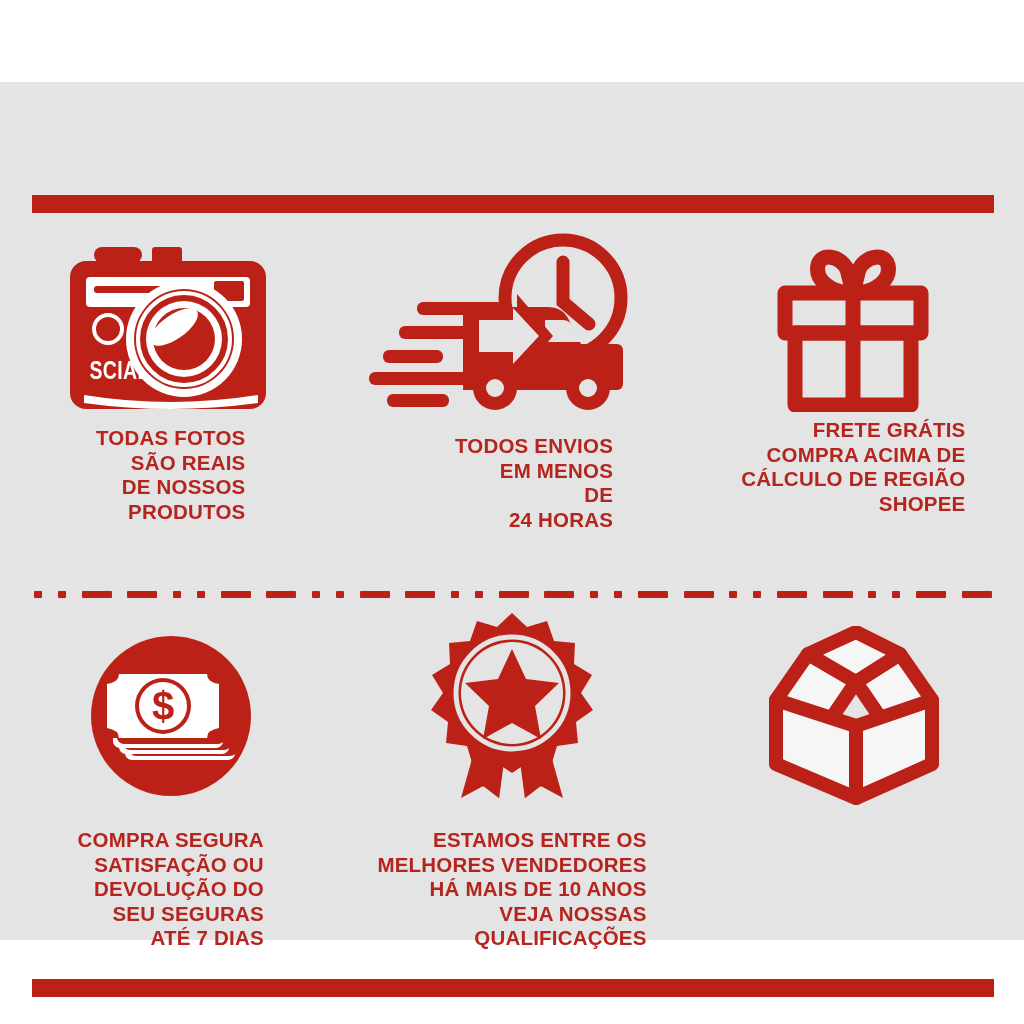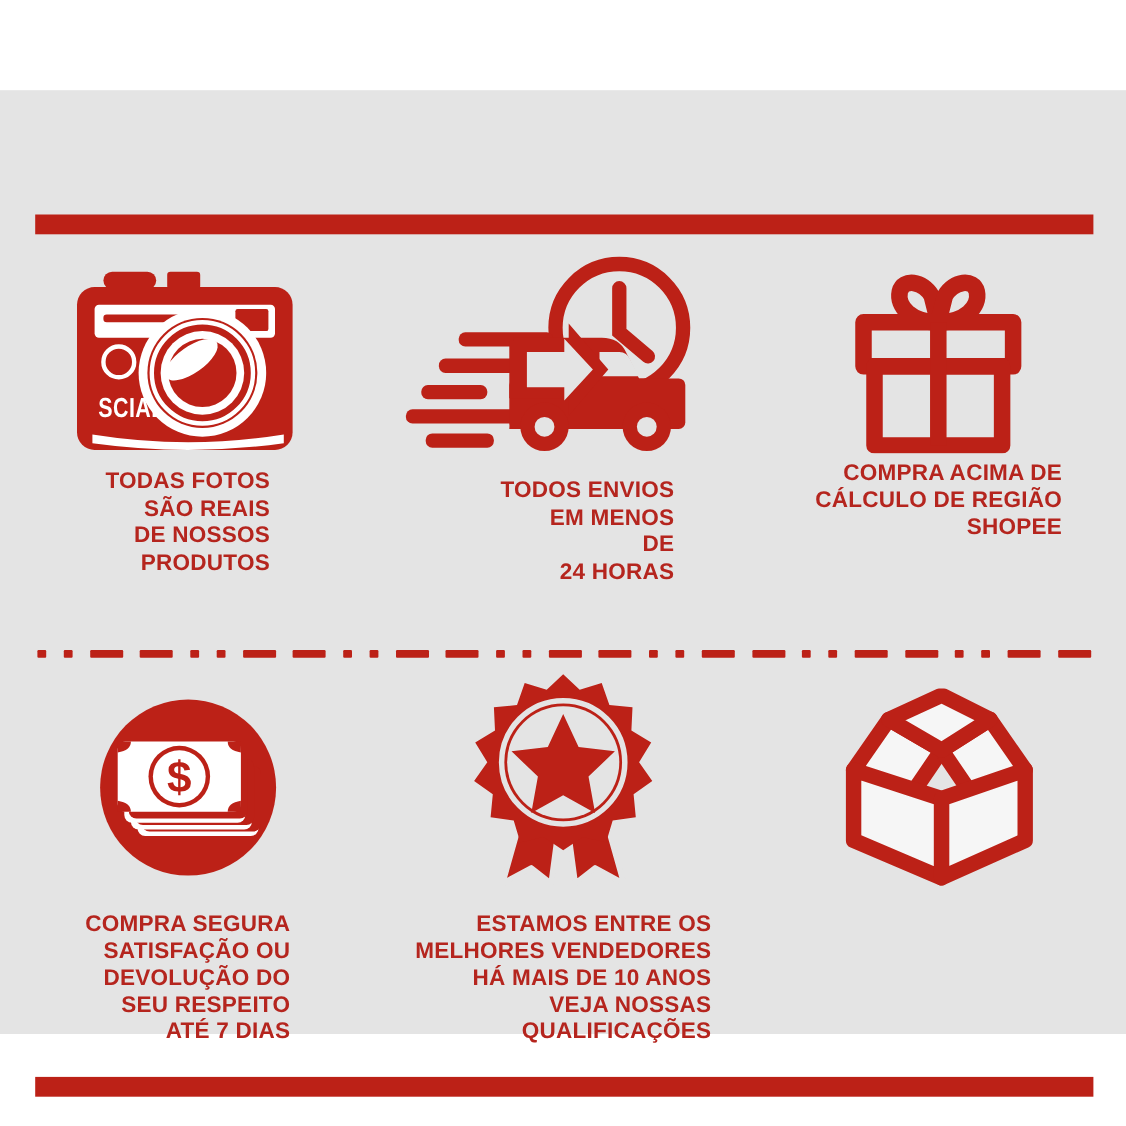--- a/index.html
+++ b/index.html
@@ -180,20 +180,21 @@
 
             <rect x="22" y="56" width="136" height="40"></rect>
 
             <rect x="32" y="96" width="116" height="72"></rect>
 
             <path d="M90 56 L90 168"></path>
           </g>
         </svg>
       </div>
       <div class="caption caption-lg">
+        <div>FRETE GRÁTIS</div>
         <div>COMPRA ACIMA DE</div>
         <div>CÁLCULO DE REGIÃO</div>
         <div>SHOPEE</div>
       </div>
     </div>
   </div>
 
   <div class="divider">
     <span class="seg dot"></span>
     <span class="seg dot"></span>
@@ -246,21 +247,21 @@
           <path d="M138 102 Q126 104 126 112 L138 112 Z" fill="#bc2117"></path>
           <circle cx="82" cy="80" r="28" fill="#bc2117"></circle>
           <circle cx="82" cy="80" r="24" fill="#ffffff"></circle>
           <text x="82" y="94" text-anchor="middle" font-family="Liberation Sans, sans-serif" font-size="40" font-weight="bold" fill="#bc2117">$</text>
         </svg>
       </div>
       <div class="caption">
         <div>COMPRA SEGURA</div>
         <div>SATISFAÇÃO OU</div>
         <div>DEVOLUÇÃO DO</div>
-        <div>SEU RESPEITO</div>
+        <div>SEU SEGURAS</div>
         <div>ATÉ 7 DIAS</div>
       </div>
     </div>
 
     <div class="cell cell-2">
       <div class="icon-wrap">
         <svg width="190" height="195" viewBox="0 0 190 195">
 
           <path d="M58 128 L40 192 L66 178 L84 192 L92 132 Z" fill="#bc2117" stroke="#e4e4e4" stroke-width="5" stroke-linejoin="round"></path>
           <path d="M132 128 L150 192 L124 178 L106 192 L98 132 Z" fill="#bc2117" stroke="#e4e4e4" stroke-width="5" stroke-linejoin="round"></path>

